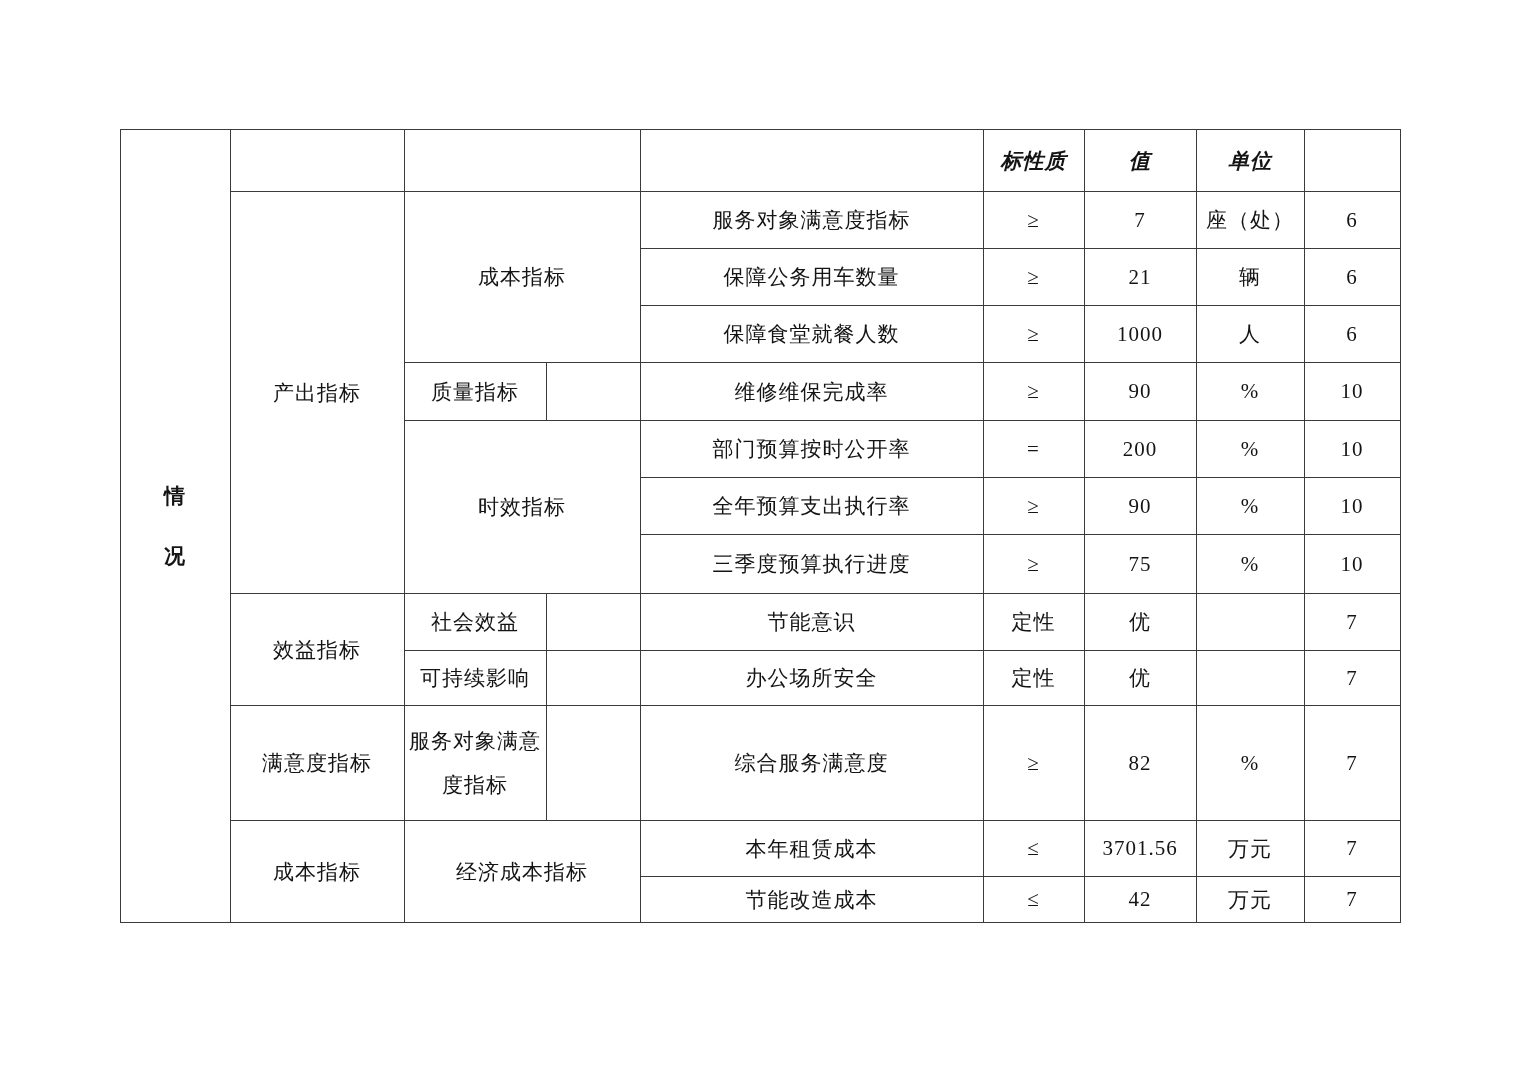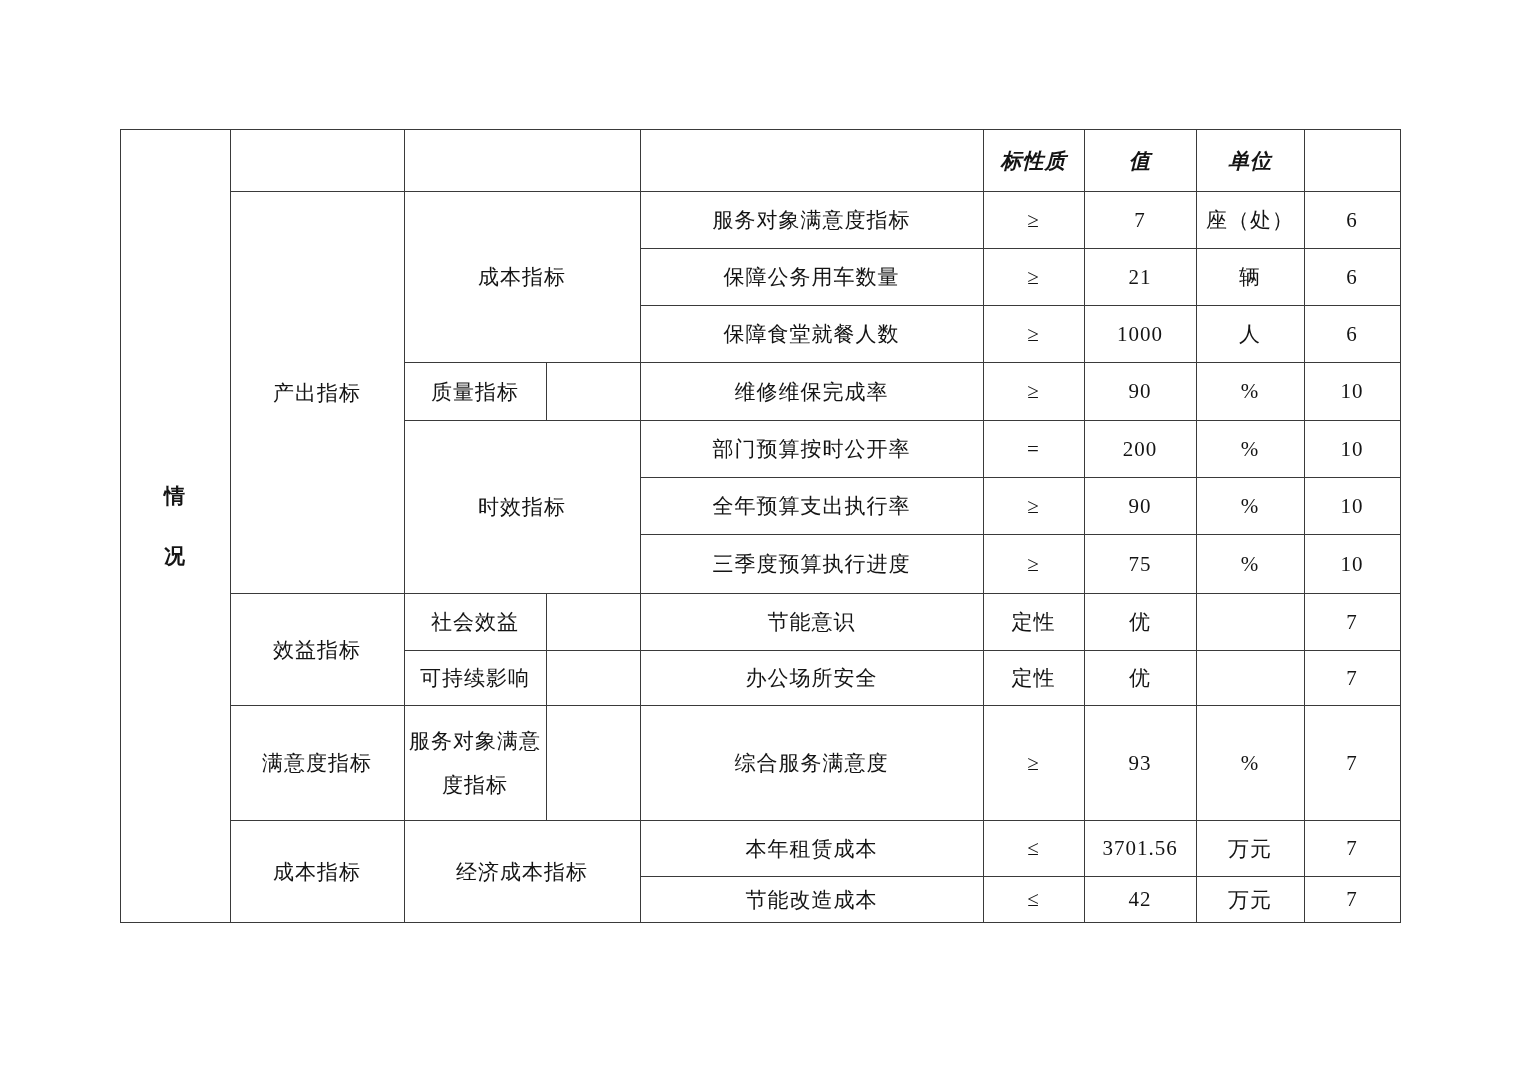--- a/index.html
+++ b/index.html
@@ -168,21 +168,21 @@
       <td></td>
       <td>7</td>
     </tr>
 
     <tr style="height:115px">
       <td class="left">满意度指标</td>
       <td class="left wrap2">服务对象满意度指标</td>
       <td></td>
       <td class="left">综合服务满意度</td>
       <td>≥</td>
-      <td>93</td>
+      <td>82</td>
       <td>%</td>
       <td>7</td>
     </tr>
 
     <tr style="height:56px">
       <td class="left" rowspan="2">成本指标</td>
       <td class="left" colspan="2" rowspan="2">经济成本指标</td>
       <td class="left">本年租赁成本</td>
       <td>≤</td>
       <td>3701.56</td>

